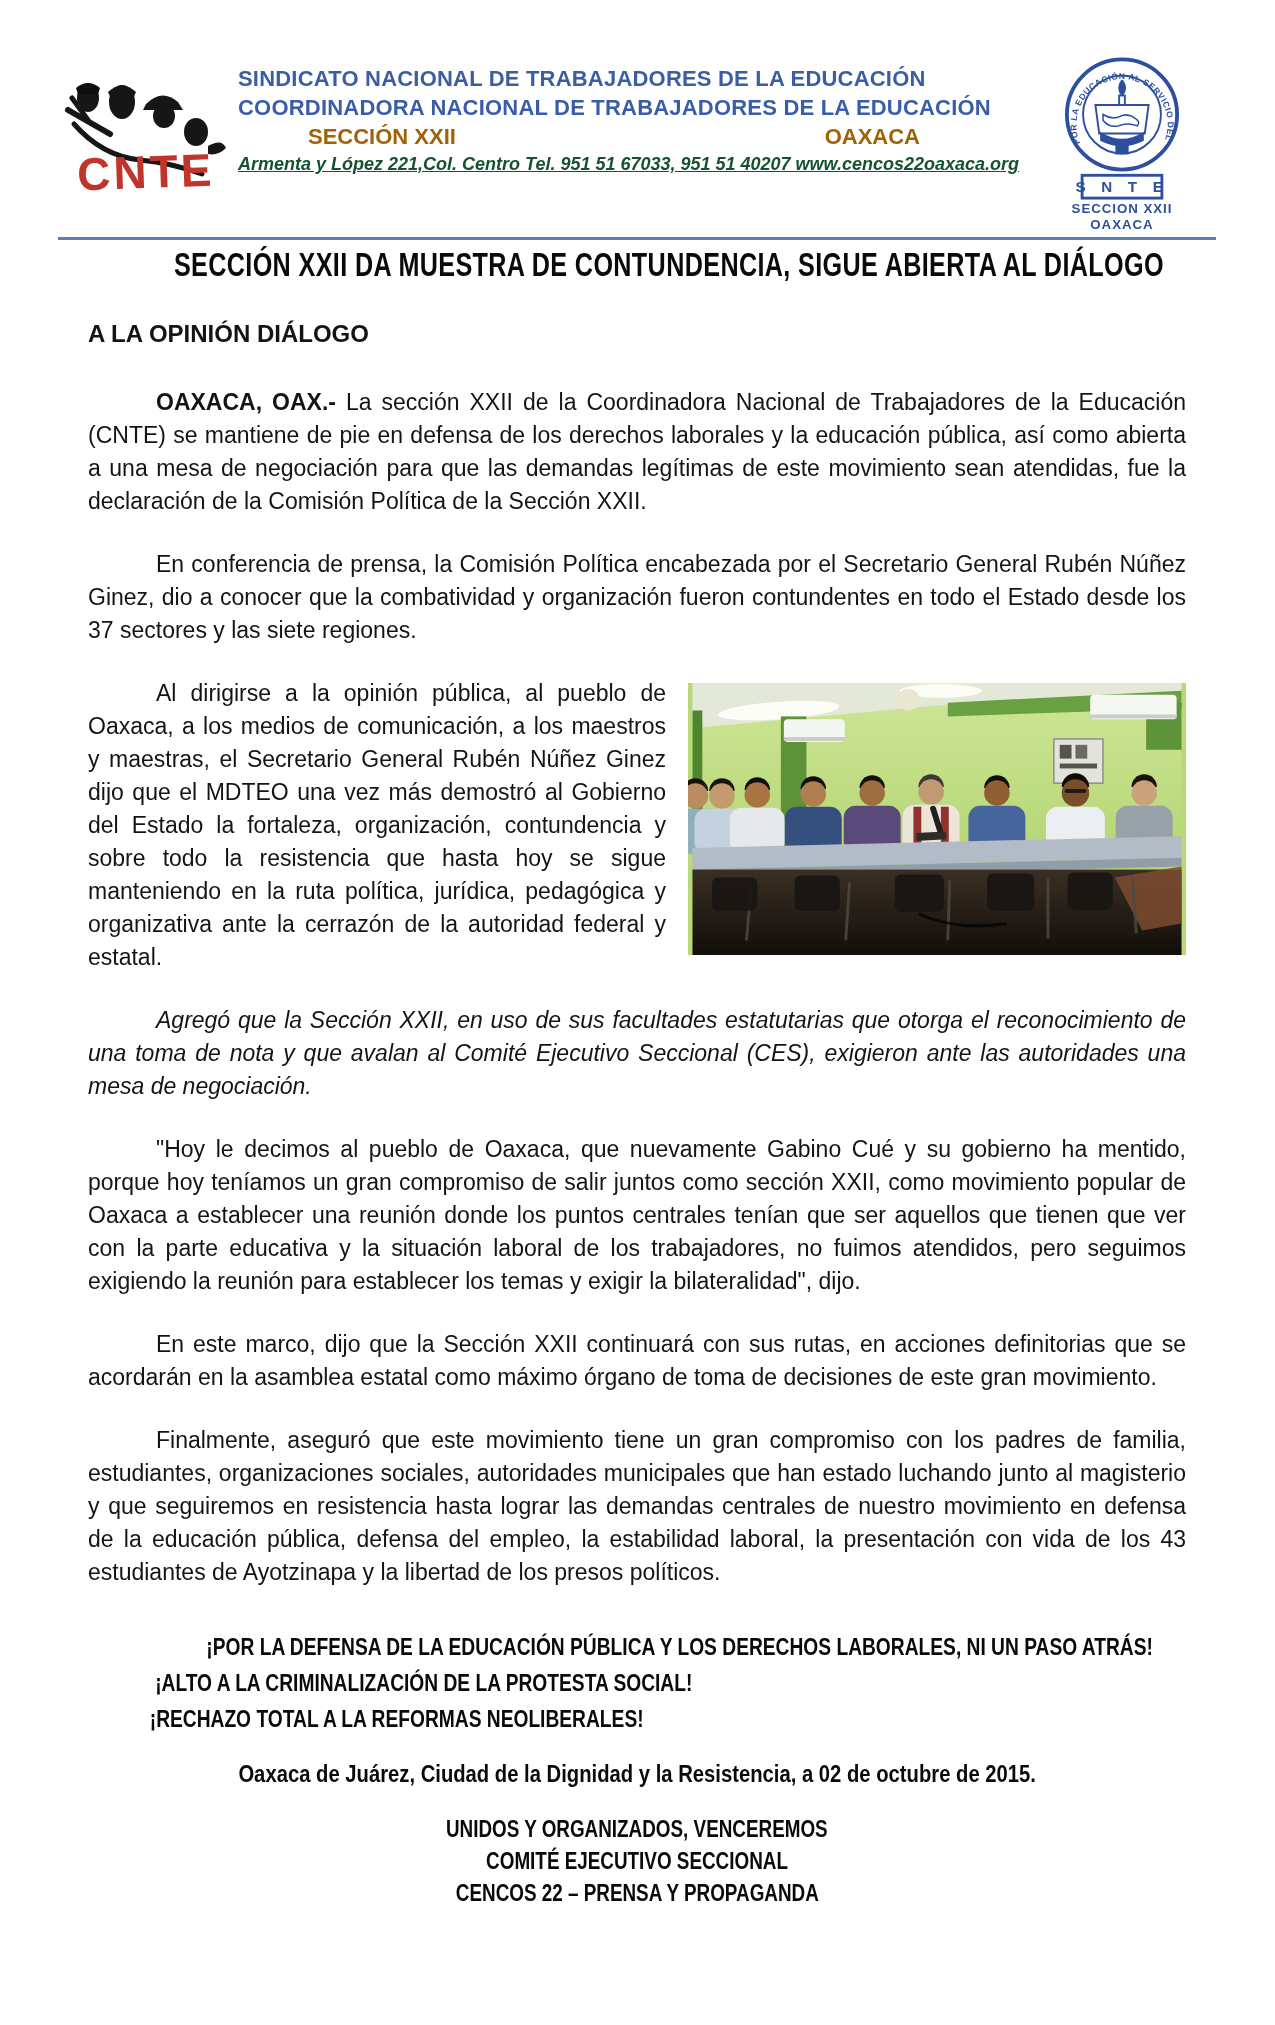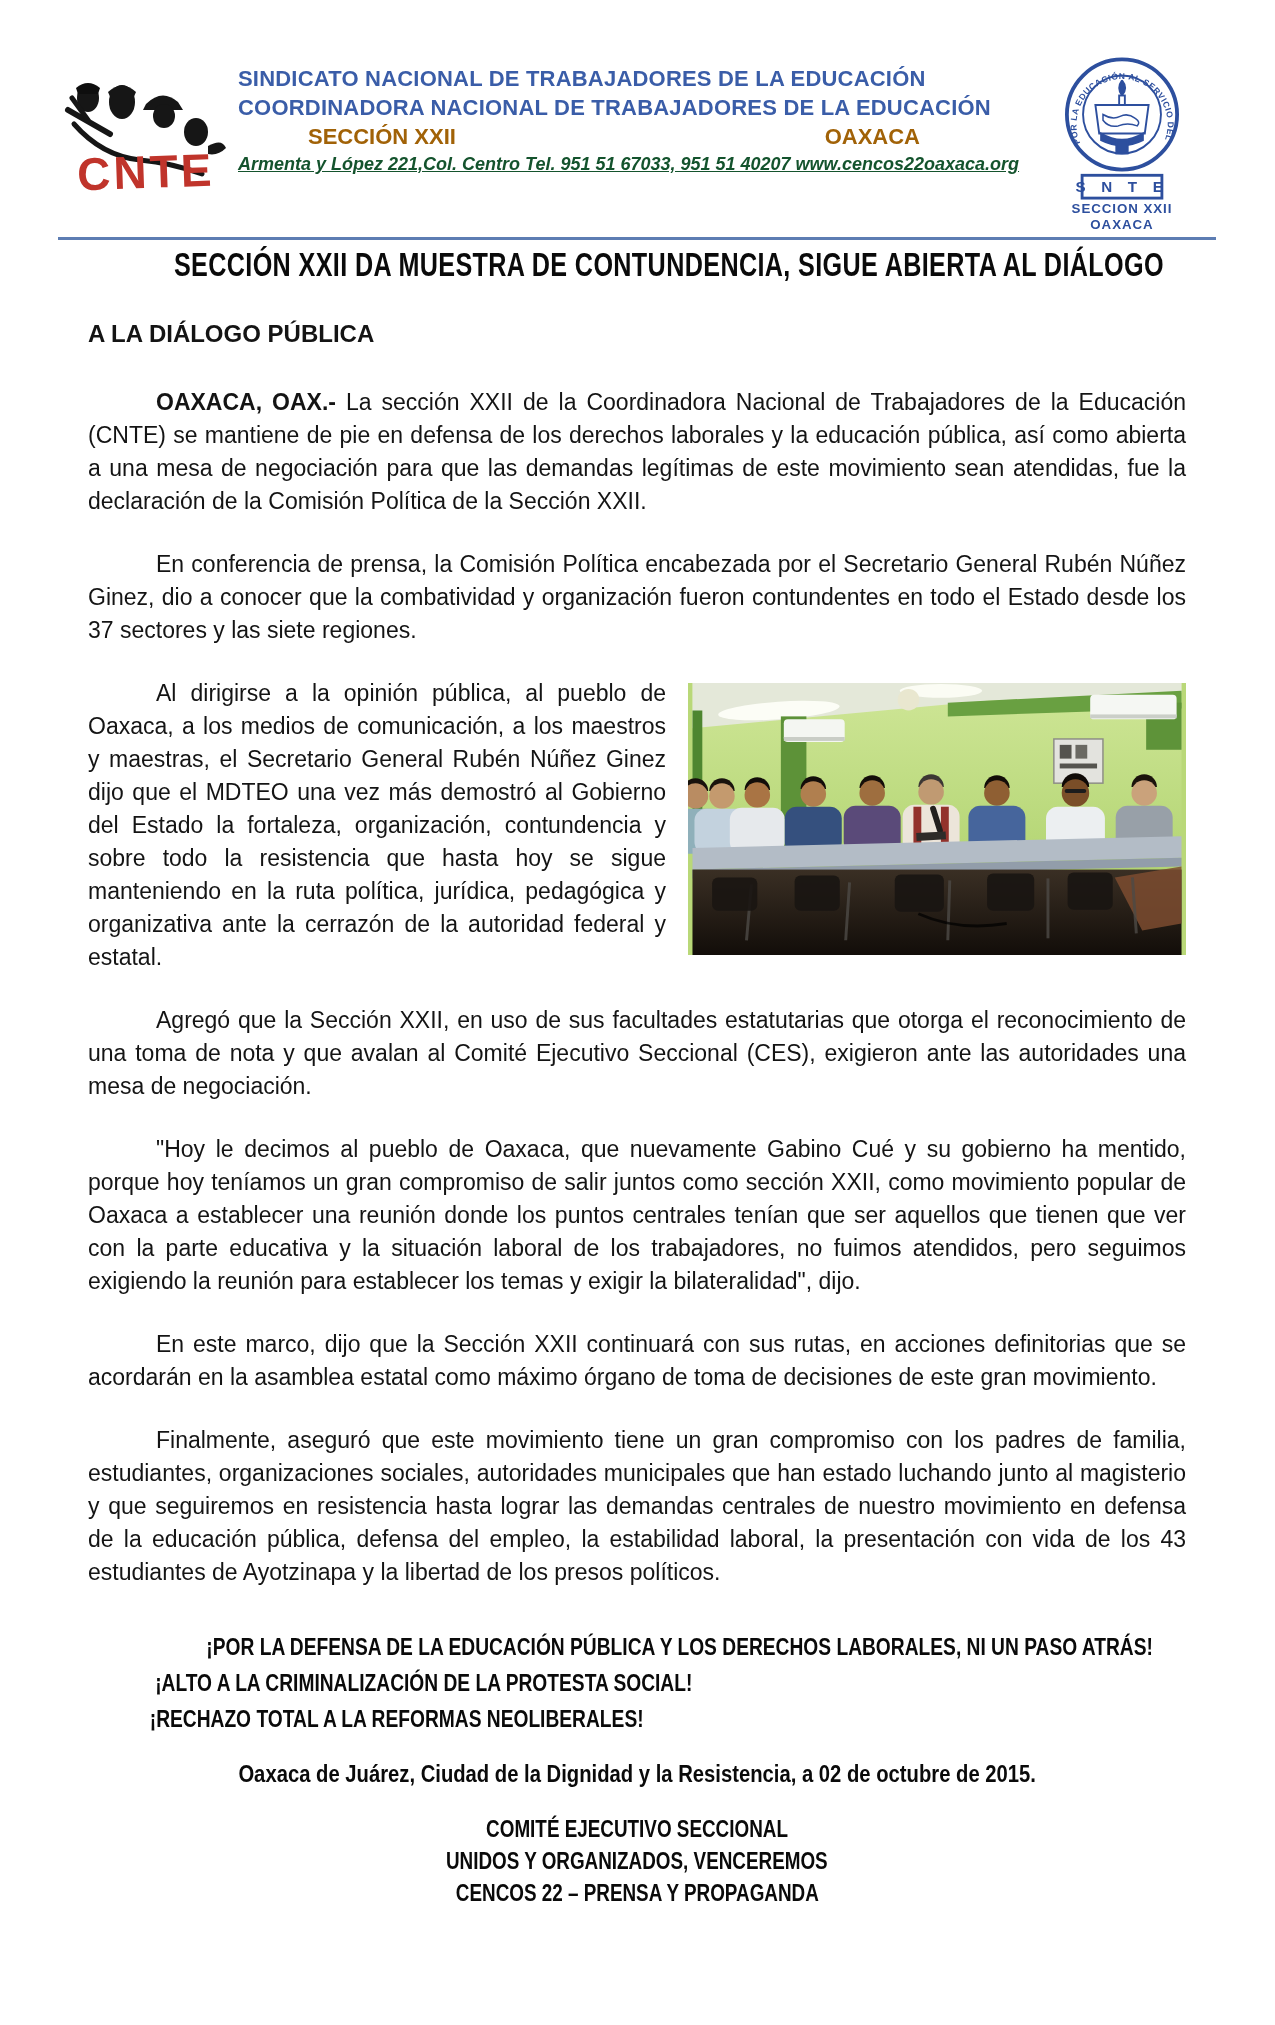--- a/index.html
+++ b/index.html
@@ -21,21 +21,21 @@
   
   .doc-title{position:absolute;left:0;top:245px;width:100%;text-align:center;}
   .condensed{display:inline-block;transform:scaleX(0.74);transform-origin:center;
              white-space:nowrap;font-weight:bold;color:#0a0a0a;}
   .doc-title .condensed{font-size:34px;letter-spacing:0.5px;}
   
   .content{position:absolute;left:88px;top:320px;width:1098px;}
   .salutation{font-weight:bold;font-size:24px;line-height:28px;margin:0 0 38px 0;}
   p.body{margin:0 0 30px 0;font-size:23px;line-height:33px;text-align:justify;text-indent:68px;}
   p.body b{font-weight:bold;margin-top:6px;}
-  .clear{clear:both;}
+  .clear{clear:both;font-style:italic;}
   .photo-wrap{float:right;width:498px;height:272px;margin:6px 0 12px 22px;
               overflow:hidden;background:#b9d878;}
   .photo-wrap svg{display:block;}
   
   .slogans{margin-top:40px;text-align:left;}
   .slogans .condensed{font-size:24px;line-height:36px;transform:scaleX(0.80);}
   .dateline{margin-top:22px;text-align:center;}
   .dateline .condensed{font-size:23px;transform:scaleX(0.88);line-height:30px;}
   .signature{margin-top:24px;text-align:center;}
   .signature .condensed{font-size:23px;line-height:32px;transform:scaleX(0.82);}
@@ -99,21 +99,21 @@
     </svg>
   </div>
 
   <div class="divider"></div>
 
   <div class="doc-title">
     <span class="condensed">SECCIÓN XXII DA MUESTRA DE CONTUNDENCIA, SIGUE ABIERTA AL DIÁLOGO</span>
   </div>
 
   <div class="content">
-    <div class="salutation">A LA DIÁLOGO PÚBLICA</div>
+    <div class="salutation">A LA OPINIÓN DIÁLOGO</div>
 
     <p class="body"><b>OAXACA, OAX.-</b><span> La sección  XXII de la Coordinadora Nacional de Trabajadores de la Educación (CNTE) se mantiene de pie en defensa de los derechos laborales y la educación pública,  así como abierta a una mesa de negociación para que las demandas legítimas de este movimiento sean atendidas, fue la declaración de la Comisión Política de la Sección XXII.</span></p>
 
     <p class="body">En conferencia de prensa, la Comisión Política encabezada por el Secretario General Rubén Núñez Ginez, dio a conocer que la combatividad y organización fueron contundentes en todo el Estado desde los 37 sectores y las siete regiones.</p>
 
     <div class="photo-wrap">
       <svg width="498" height="272" viewBox="0 0 498 277">
         <defs>
           <linearGradient id="wallGrad" x1="0" y1="0" x2="0" y2="1">
             <stop offset="0" stop-color="#cfe697"></stop>
@@ -238,19 +238,19 @@
       <div><span class="condensed">¡POR LA DEFENSA DE LA EDUCACIÓN PÚBLICA Y LOS DERECHOS LABORALES, NI UN PASO ATRÁS!</span></div>
       <div><span class="condensed">¡ALTO A LA CRIMINALIZACIÓN DE LA PROTESTA SOCIAL!</span></div>
       <div><span class="condensed">¡RECHAZO TOTAL A LA REFORMAS NEOLIBERALES!</span></div>
     </div>
 
     <div class="dateline">
       <span class="condensed">Oaxaca de Juárez, Ciudad de la Dignidad y la Resistencia, a 02 de octubre de 2015.</span>
     </div>
 
     <div class="signature">
+      <div><span class="condensed">UNIDOS Y ORGANIZADOS, VENCEREMOS</span></div>
       <div><span class="condensed">COMITÉ EJECUTIVO SECCIONAL</span></div>
-      <div><span class="condensed">UNIDOS Y ORGANIZADOS, VENCEREMOS</span></div>
       <div><span class="condensed">CENCOS 22 – PRENSA Y PROPAGANDA</span></div>
     </div>
   </div>
 
 </div>
 
 </body></html>

